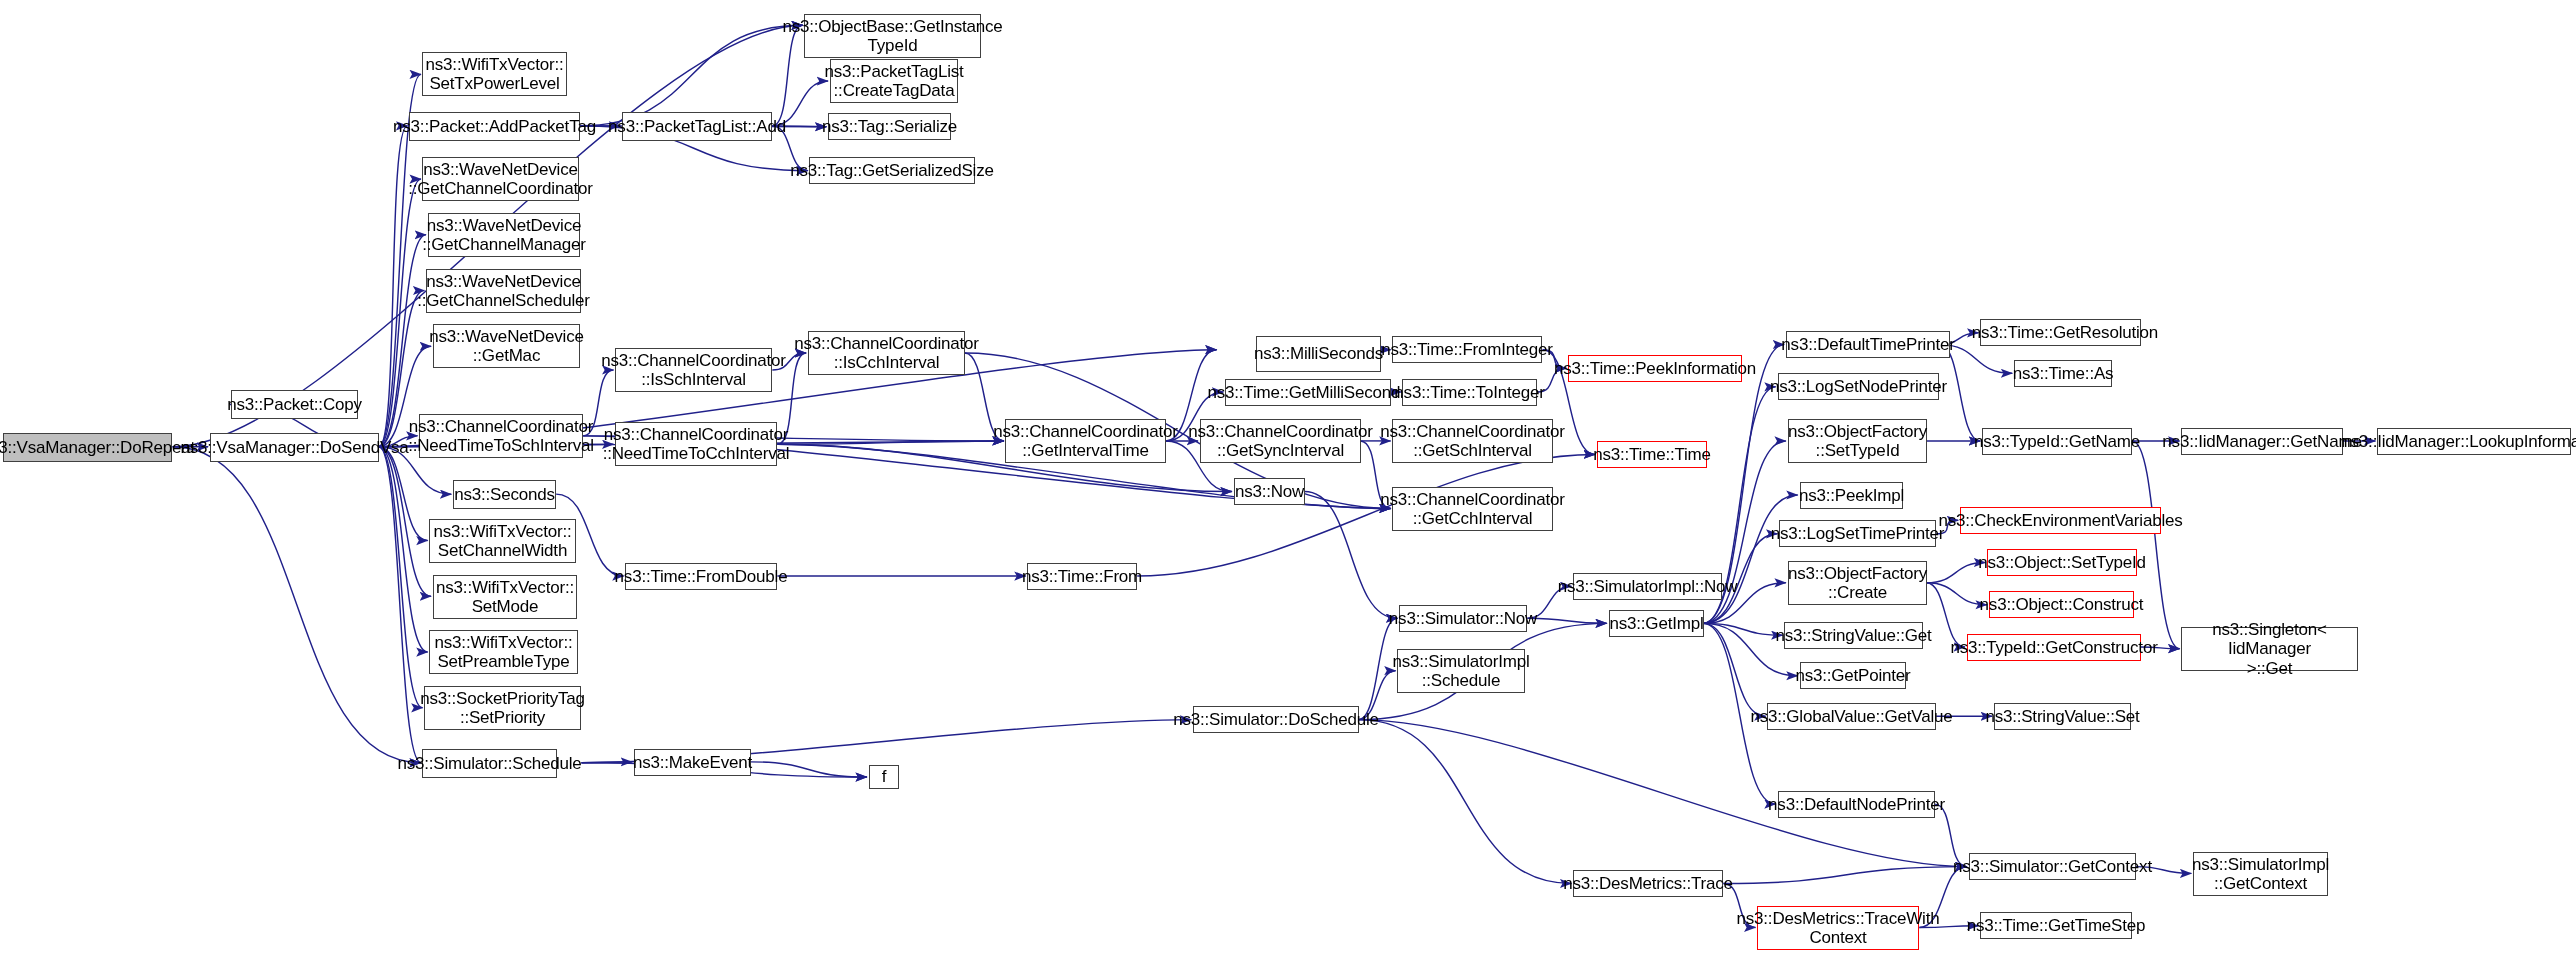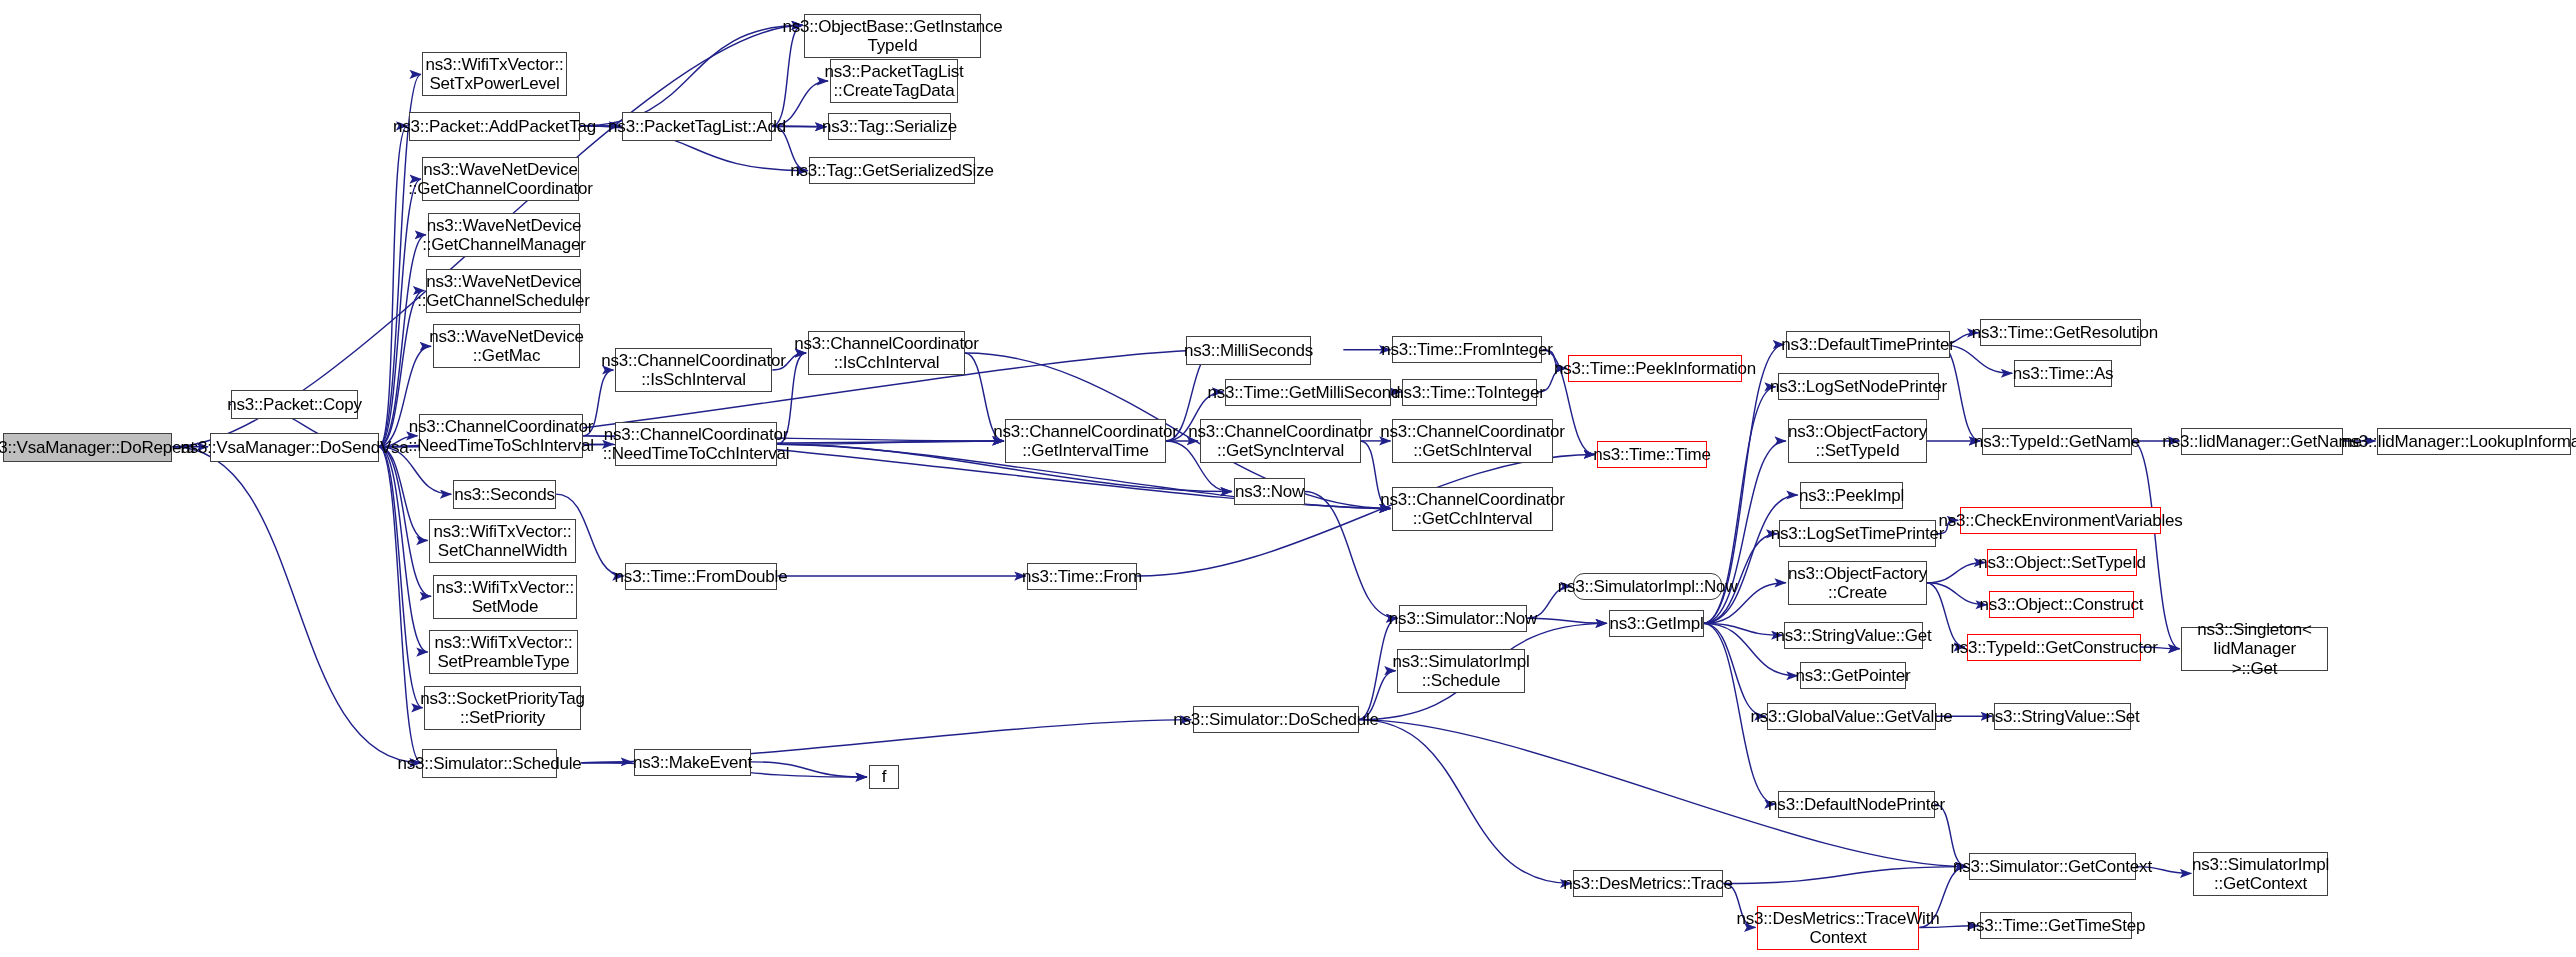--- a/index.html
+++ b/index.html
@@ -158,38 +158,38 @@
 ::IsSchInterval</span></div>
       <div class="node" style="left: 615px; top: 422px; width: 162px; height: 44px;"><span>ns3::ChannelCoordinator
 ::NeedTimeToCchInterval</span></div>
       <div class="node" style="left: 808px; top: 331px; width: 157px; height: 44px;"><span>ns3::ChannelCoordinator
 ::IsCchInterval</span></div>
       <div class="node" style="left: 625px; top: 563px; width: 152px; height: 27px;"><span>ns3::Time::FromDouble</span></div>
       <div class="node" style="left: 634px; top: 749px; width: 117px; height: 27px;"><span>ns3::MakeEvent</span></div>
       <div class="node" style="left: 869px; top: 765px; width: 30px; height: 24px;"><span>f</span></div>
       <div class="node" style="left: 1005px; top: 419px; width: 161px; height: 44px;"><span>ns3::ChannelCoordinator
 ::GetIntervalTime</span></div>
-      <div class="node" style="left: 1186px; top: 336px; width: 125px; height: 29px; text-align: right;"><span>ns3::MilliSeconds</span></div>
+      <div class="node" style="left: 1256px; top: 336px; width: 125px; height: 36px; text-align: right;"><span>ns3::MilliSeconds</span></div>
       <div class="node" style="left: 1225px; top: 379px; width: 166px; height: 27px;"><span>ns3::Time::GetMilliSeconds</span></div>
       <div class="node" style="left: 1200px; top: 419px; width: 161px; height: 44px;"><span>ns3::ChannelCoordinator
 ::GetSyncInterval</span></div>
       <div class="node" style="left: 1234px; top: 478px; width: 71px; height: 27px;"><span>ns3::Now</span></div>
       <div class="node" style="left: 1392px; top: 487px; width: 161px; height: 44px;"><span>ns3::ChannelCoordinator
 ::GetCchInterval</span></div>
       <div class="node" style="left: 1392px; top: 419px; width: 161px; height: 44px;"><span>ns3::ChannelCoordinator
 ::GetSchInterval</span></div>
       <div class="node" style="left: 1392px; top: 336px; width: 150px; height: 27px;"><span>ns3::Time::FromInteger</span></div>
       <div class="node" style="left: 1402px; top: 379px; width: 135px; height: 27px;"><span>ns3::Time::ToInteger</span></div>
       <div class="node red" style="left: 1568px; top: 355px; width: 174px; height: 27px;"><span>ns3::Time::PeekInformation</span></div>
       <div class="node red" style="left: 1597px; top: 441px; width: 110px; height: 27px;"><span>ns3::Time::Time</span></div>
       <div class="node" style="left: 1027px; top: 563px; width: 110px; height: 27px;"><span>ns3::Time::From</span></div>
       <div class="node" style="left: 1399px; top: 605px; width: 128px; height: 27px;"><span>ns3::Simulator::Now</span></div>
       <div class="node" style="left: 1397px; top: 649px; width: 128px; height: 44px;"><span>ns3::SimulatorImpl
 ::Schedule</span></div>
-      <div class="node" style="left: 1573px; top: 573px; width: 149px; height: 27px; border-radius: 11px;"><span>ns3::SimulatorImpl::Now</span></div>
+      <div class="node" style="left: 1573px; top: 573px; width: 149px; height: 27px;"><span>ns3::SimulatorImpl::Now</span></div>
       <div class="node" style="left: 1609px; top: 610px; width: 95px; height: 27px;"><span>ns3::GetImpl</span></div>
       <div class="node" style="left: 1193px; top: 706px; width: 166px; height: 27px;"><span>ns3::Simulator::DoSchedule</span></div>
       <div class="node" style="left: 1573px; top: 870px; width: 150px; height: 27px;"><span>ns3::DesMetrics::Trace</span></div>
       <div class="node red" style="left: 1757px; top: 906px; width: 162px; height: 44px;"><span>ns3::DesMetrics::TraceWith
 Context</span></div>
       <div class="node" style="left: 1786px; top: 331px; width: 164px; height: 27px;"><span>ns3::DefaultTimePrinter</span></div>
       <div class="node" style="left: 1778px; top: 373px; width: 161px; height: 27px;"><span>ns3::LogSetNodePrinter</span></div>
       <div class="node" style="left: 1788px; top: 419px; width: 139px; height: 44px;"><span>ns3::ObjectFactory
 ::SetTypeId</span></div>
       <div class="node" style="left: 1800px; top: 482px; width: 103px; height: 27px;"><span>ns3::PeekImpl</span></div>
@@ -203,21 +203,21 @@
       <div class="node" style="left: 1980px; top: 319px; width: 161px; height: 27px; padding-left: 13px;"><span>ns3::Time::GetResolution</span></div>
       <div class="node" style="left: 2014px; top: 360px; width: 98px; height: 27px;"><span>ns3::Time::As</span></div>
       <div class="node" style="left: 1982px; top: 428px; width: 150px; height: 27px;"><span>ns3::TypeId::GetName</span></div>
       <div class="node red" style="left: 1960px; top: 507px; width: 201px; height: 27px;"><span>ns3::CheckEnvironmentVariables</span></div>
       <div class="node red" style="left: 1987px; top: 549px; width: 150px; height: 27px;"><span>ns3::Object::SetTypeId</span></div>
       <div class="node red" style="left: 1989px; top: 591px; width: 145px; height: 27px;"><span>ns3::Object::Construct</span></div>
       <div class="node red" style="left: 1967px; top: 634px; width: 174px; height: 27px;"><span>ns3::TypeId::GetConstructor</span></div>
       <div class="node" style="left: 1994px; top: 703px; width: 137px; height: 27px;"><span>ns3::StringValue::Set</span></div>
       <div class="node" style="left: 1969px; top: 853px; width: 167px; height: 27px;"><span>ns3::Simulator::GetContext</span></div>
       <div class="node" style="left: 1980px; top: 912px; width: 152px; height: 27px;"><span>ns3::Time::GetTimeStep</span></div>
-      <div class="node" style="left: 2181px; top: 627px; width: 147px; height: 44px;"><span>ns3::Singleton&lt; IidManager
+      <div class="node" style="left: 2181px; top: 627px; width: 177px; height: 44px;"><span>ns3::Singleton&lt; IidManager
 &gt;::Get</span></div>
       <div class="node" style="left: 2181px; top: 428px; width: 162px; height: 27px;"><span>ns3::IidManager::GetName</span></div>
       <div class="node" style="left: 2377px; top: 428px; width: 194px; height: 27px;"><span>ns3::IidManager::LookupInformation</span></div>
       <div class="node" style="left: 2193px; top: 852px; width: 135px; height: 44px;"><span>ns3::SimulatorImpl
 ::GetContext</span></div>
     </div>
 </div>
 
 
 </body></html>

